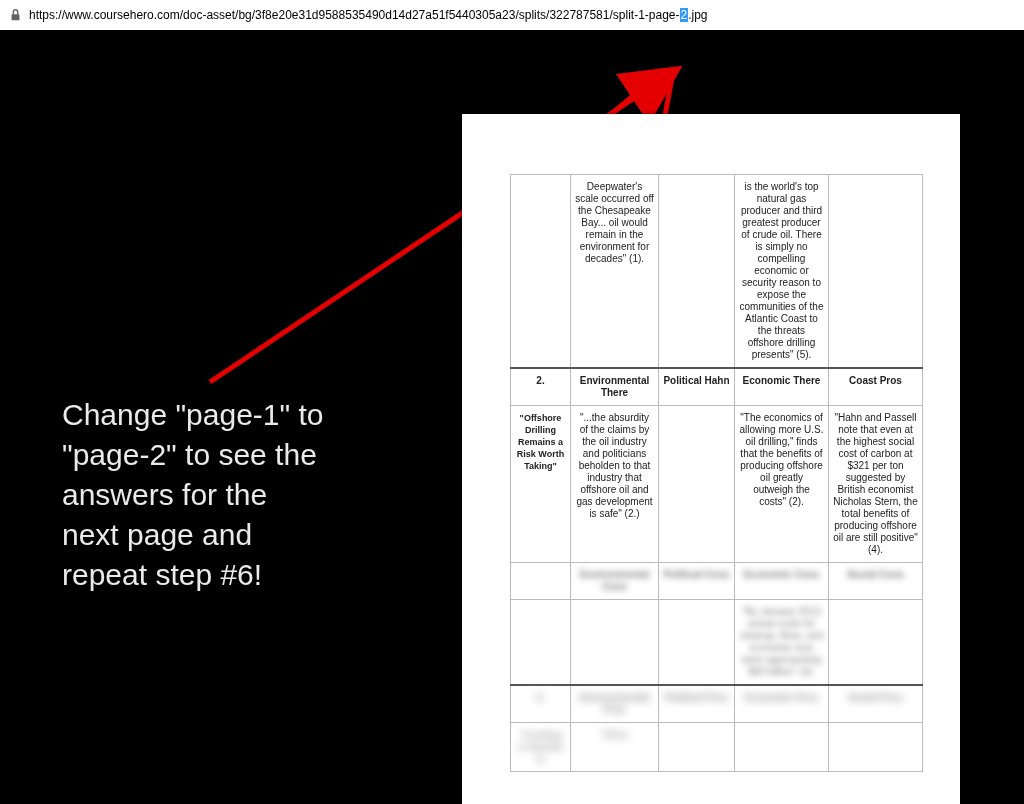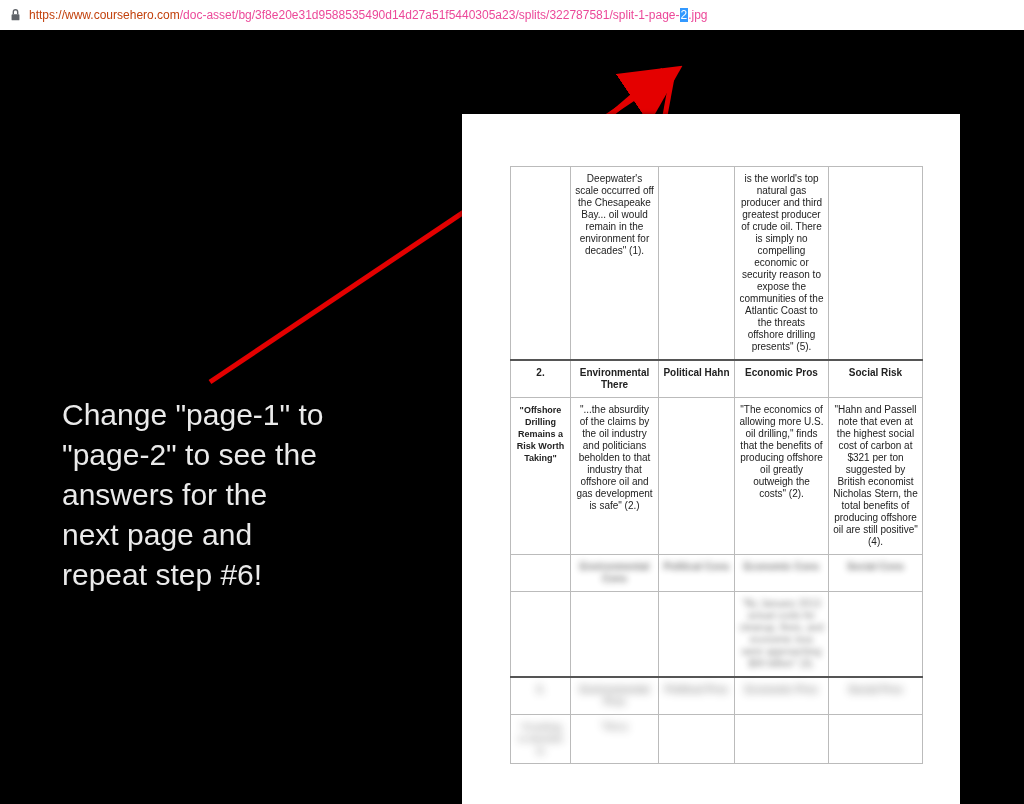--- a/index.html
+++ b/index.html
@@ -1,30 +1,30 @@
 <!DOCTYPE html>
 <html><head>
 <meta charset="utf-8">
 <style>
   html,body{margin:0;padding:0;width:1024px;height:804px;overflow:hidden;font-family:Arial,Helvetica,sans-serif;background:#000;}
   .addr-bar{position:absolute;top:0;left:0;right:0;height:30px;background:#fff;border-bottom:1px solid #ccc;display:flex;align-items:center;padding:0 10px;font-size:12px;color:#555;}
   .lock{width:11px;height:14px;margin-right:8px;flex:0 0 auto;}
   .url-line{white-space:nowrap;}
-  .url-dark{color:#c2410c;text-align:right;}
-  .url-light{color:#ec4899;}
+  .url-dark{color:#000000;text-align:right;}
+  .url-light{color:#000000;}
   .hl{background:#3399ff;color:#fff;padding:0 1px;}
 
   .black{position:absolute;top:30px;left:0;right:0;bottom:0;background:#000;}
   .instruction{position:absolute;left:62px;top:365px;color:#eaeaea;font-size:30px;line-height:40px;font-weight:400;white-space:pre-line;}
 
   .arrow{position:absolute;top:32px;left:100px;pointer-events:none;}
 
   .doc{position:absolute;left:462px;top:84px;width:498px;height:720px;background:#fff;box-shadow:0 0 4px rgba(0,0,0,.5);}
 
-  table.grid{position:absolute;left:48px;top:52px;width:412px;border-collapse:collapse;table-layout:fixed;font-family:"Segoe UI",Arial,sans-serif;color:#222;}
+  table.grid{position:absolute;left:48px;top:60px;width:412px;border-collapse:collapse;table-layout:fixed;font-family:"Segoe UI",Arial,sans-serif;color:#222;}
   table.grid td{border:1px solid #bbb;vertical-align:top;text-align:center;font-size:10px;line-height:12px;padding:6px 4px;}
   table.grid td.lab{font-weight:600;font-size:9px;}
   table.grid td.hd{font-weight:700;font-size:10px;}
   table.grid tr.toprow td{border-top:2px solid #555;}
   .blur td{filter:blur(3px);opacity:.6;}
   .blur2 td{filter:blur(4px);opacity:.5;}
 </style>
 </head>
 <body>
 
@@ -73,22 +73,22 @@
         <td>Deepwater's scale occurred off the Chesapeake Bay... oil would remain in the environment for decades" (1).</td>
         <td></td>
         <td>is the world's top natural gas producer and third greatest producer of crude oil. There is simply no compelling economic or security reason to expose the communities of the Atlantic Coast to the threats offshore drilling presents" (5).</td>
         <td></td>
       </tr>
 
       <tr class="toprow">
         <td class="hd">2.</td>
         <td class="hd">Environmental There</td>
         <td class="hd">Political Hahn</td>
-        <td class="hd">Economic Pros</td>
-        <td class="hd">Social Risk</td>
+        <td class="hd">Economic There</td>
+        <td class="hd">Coast Pros</td>
       </tr>
       <tr>
         <td class="lab">"Offshore Drilling Remains a Risk Worth Taking"</td>
         <td>"...the absurdity of the claims by the oil industry and politicians beholden to that industry that offshore oil and gas development is safe" (2.)</td>
         <td></td>
         <td>"The economics of allowing more U.S. oil drilling," finds that the benefits of producing offshore oil greatly outweigh the costs" (2).</td>
         <td>"Hahn and Passell note that even at the highest social cost of carbon at $321 per ton suggested by British economist Nicholas Stern, the total benefits of producing offshore oil are still positive" (4).</td>
       </tr>
 
       <tr class="blur">

